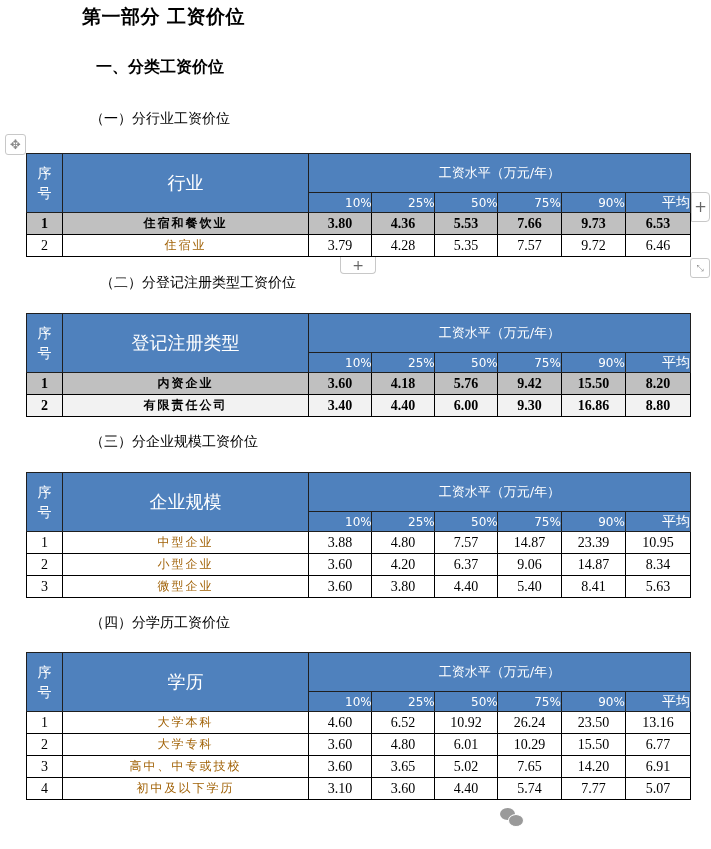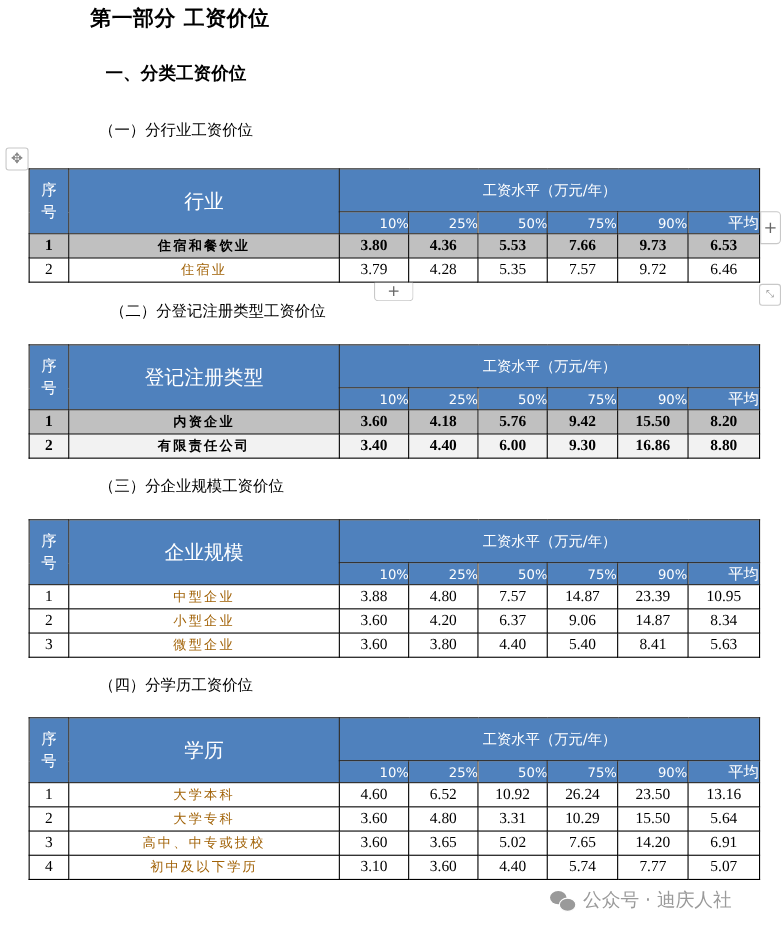--- a/index.html
+++ b/index.html
@@ -240,24 +240,24 @@
         <td>10.92</td>
         <td>26.24</td>
         <td>23.50</td>
         <td>13.16</td>
       </tr>
       <tr>
         <td>2</td>
         <td class="name">大学专科</td>
         <td>3.60</td>
         <td>4.80</td>
-        <td>3.31</td>
+        <td>6.01</td>
         <td>10.29</td>
         <td>15.50</td>
-        <td>5.64</td>
+        <td>6.77</td>
       </tr>
       <tr>
         <td>3</td>
         <td class="name">高中、中专或技校</td>
         <td>3.60</td>
         <td>3.65</td>
         <td>5.02</td>
         <td>7.65</td>
         <td>14.20</td>
         <td>6.91</td>
@@ -278,14 +278,13 @@
 <div class="ctrl move-handle">✥</div>
 <div class="ctrl add-col">+</div>
 <div class="ctrl add-row">+</div>
 <div class="ctrl resize">⤡</div>
 
 <div class="watermark">
   <span class="wechat">
       <span class="b1"></span>
       <span class="b2"></span>
     </span>
-  <span>公众号 · 迪庆人社</span>
 </div>
 
 </body></html>

